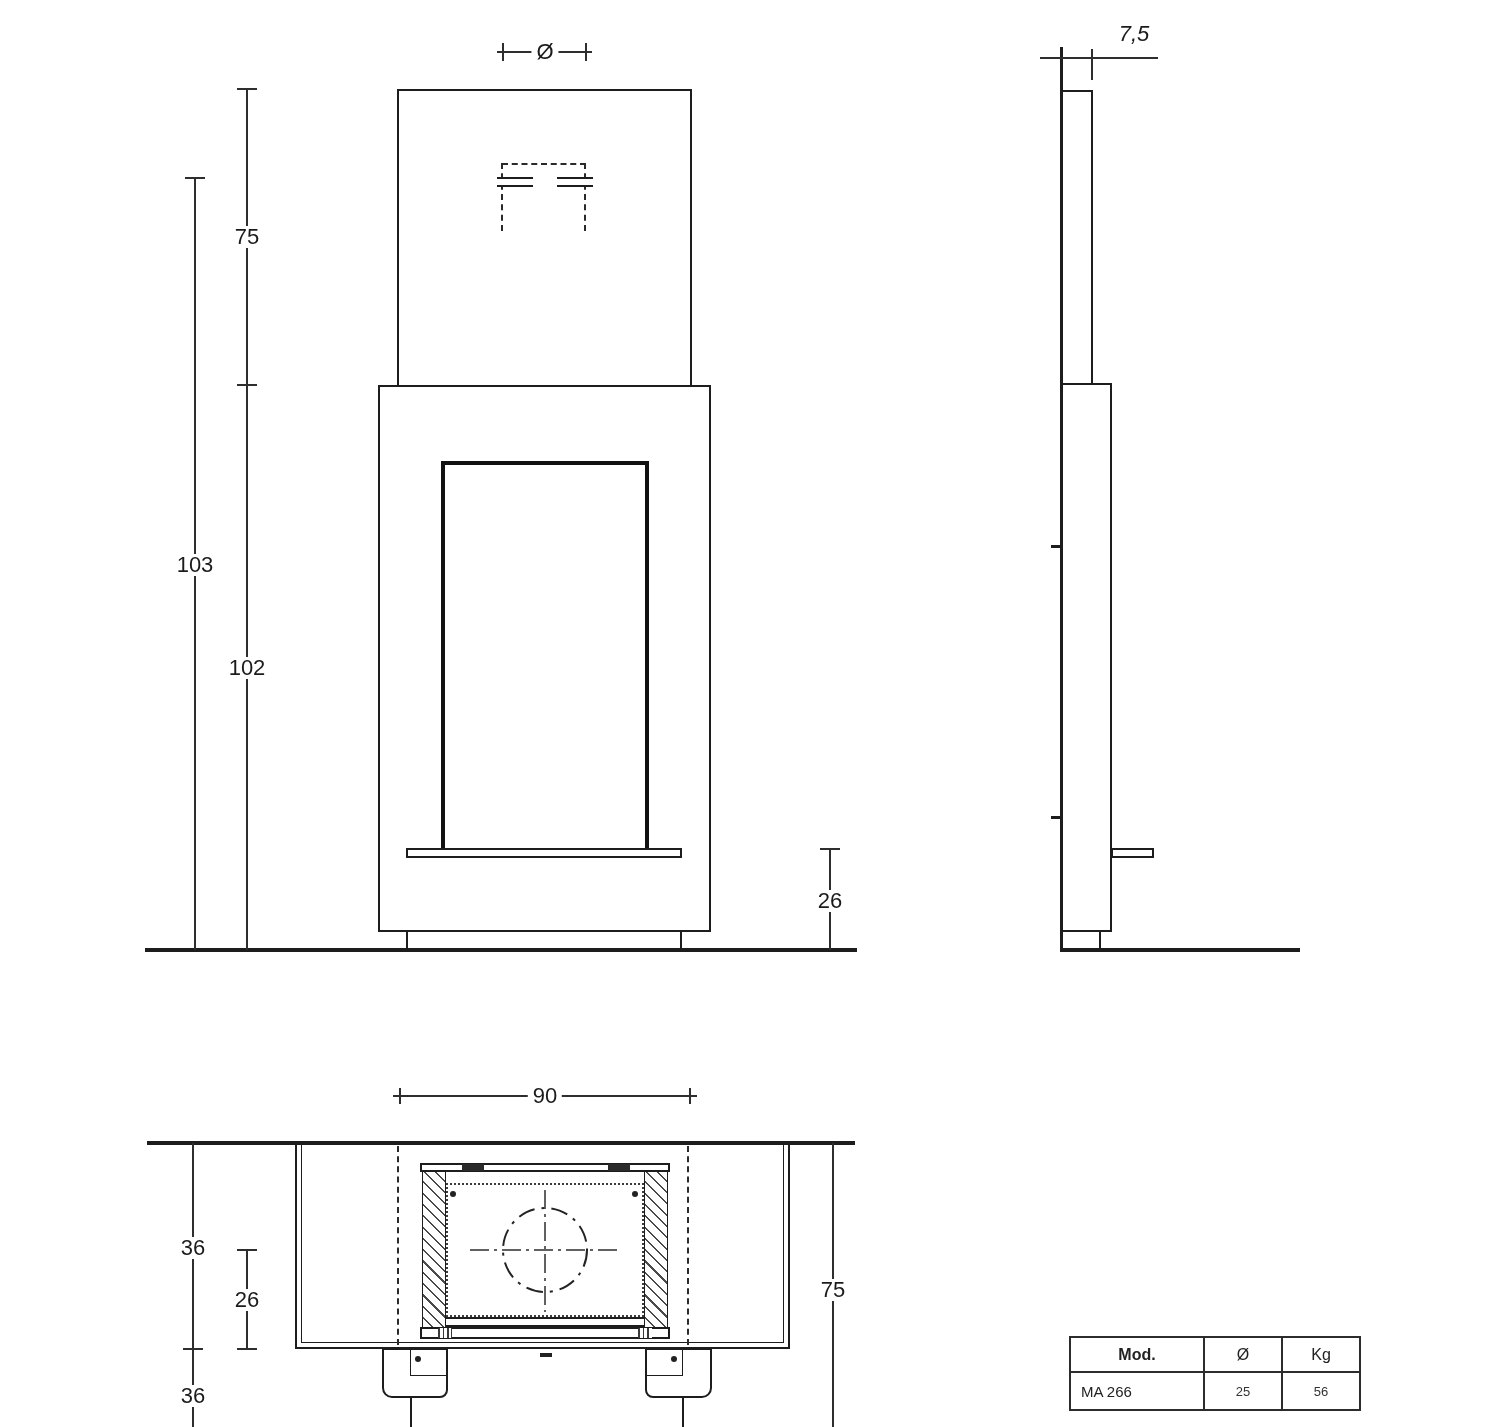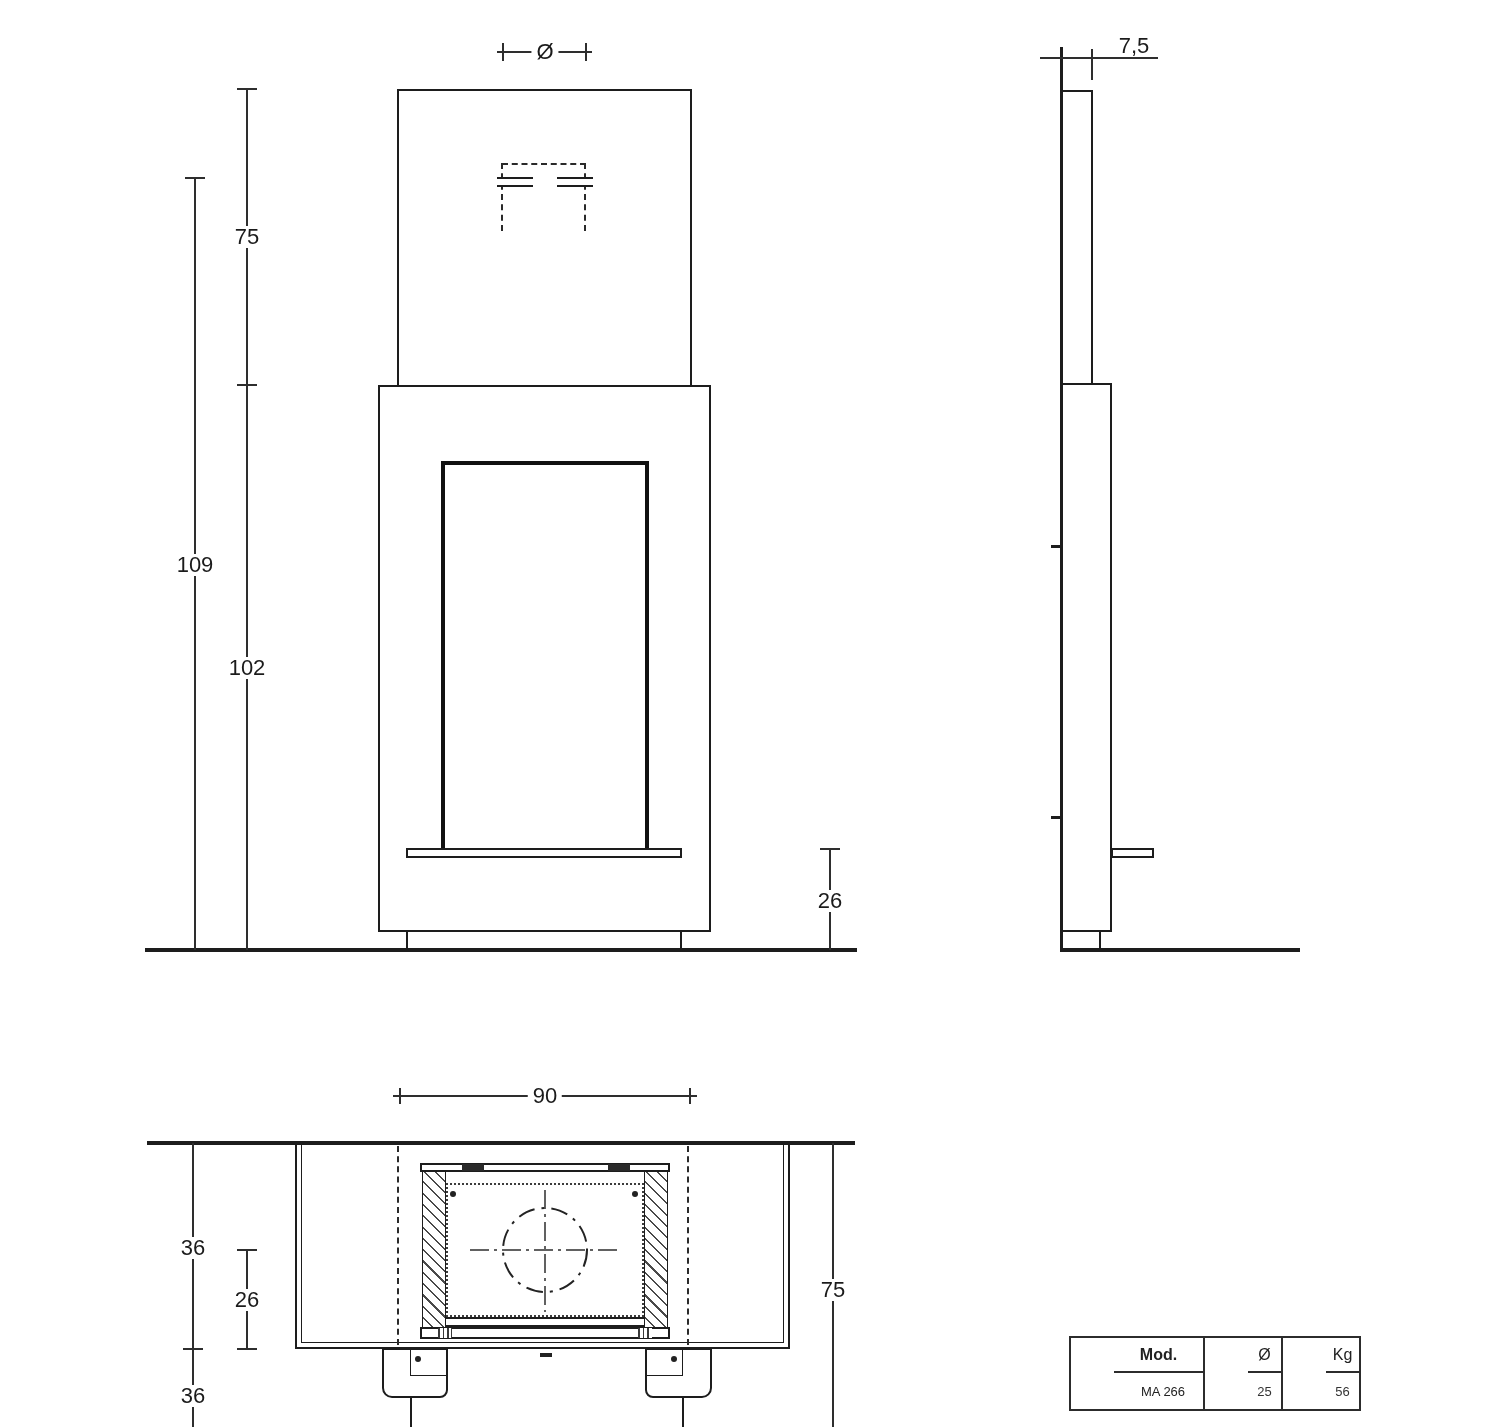--- a/index.html
+++ b/index.html
@@ -30,27 +30,27 @@
   .dot{position:absolute;width:6px;height:6px;border-radius:50%;background:#222;}
   
   #spec{
     position:absolute;left:1069px;top:1336px;width:292px;height:75px;
     border:2px solid #2c2c2c;box-sizing:border-box;background:#fff;
     display:grid;grid-template-columns:134px 78px 76px;grid-template-rows:35px 36px;
   }
   #spec .cell{
     border-right:2px solid #2c2c2c;border-bottom:2px solid #2c2c2c;
     display:flex;align-items:center;justify-content:center;
-    color:#222;box-sizing:border-box;margin-left:43px;
+    color:#222;box-sizing:border-box;
   }
   #spec .cell:nth-child(3n){border-right:none;}
   #spec .cell:nth-child(n+4){border-bottom:none;}
   #spec .hdr{font-size:16px;}
   #spec .b{font-weight:bold;}
-  #spec .mod{justify-content:flex-start;padding-left:27px;font-size:13px;}
+  #spec .mod{justify-content:flex-start;padding-left:10px;font-size:15px;}
   #spec .num{font-size:13px;color:#333;}
   svg{position:absolute;left:0;top:0;pointer-events:none;}
 </style>
 </head>
 <body>
 
 <div id="stage">
 
   <div>
 
@@ -74,21 +74,21 @@
     <div class="bx" style="left:406px;top:932px;width:276px;height:18px;border-width:0 2px 0 2px;"></div>
     <div class="hl" style="left:145px;top:948px;width:712px;height:4px;"></div>
 
     <div class="dimv" style="left:246px;top:89px;height:296px;"></div>
     <div class="tick" style="left:237px;top:88px;width:20px;height:2px;"></div>
     <div class="tick" style="left:237px;top:384px;width:20px;height:2px;"></div>
     <div class="lab" style="left:247px;top:237px;">75</div>
 
     <div class="dimv" style="left:194px;top:178px;height:772px;"></div>
     <div class="tick" style="left:185px;top:177px;width:20px;height:2px;"></div>
-    <div class="lab" style="left:195px;top:565px;">109</div>
+    <div class="lab" style="left:195px;top:565px;">103</div>
 
     <div class="dimv" style="left:246px;top:385px;height:565px;"></div>
     <div class="lab" style="left:247px;top:668px;">102</div>
 
     <div class="dimv" style="left:829px;top:849px;height:101px;"></div>
     <div class="tick" style="left:820px;top:848px;width:20px;height:2px;"></div>
     <div class="lab" style="left:830px;top:901px;">26</div>
   </div>
 
   <div>
@@ -98,21 +98,21 @@
     <div class="bx" style="left:1060px;top:932px;width:41px;height:18px;border-width:0 2px 0 0;"></div>
 
     <div class="vl" style="left:1060px;top:47px;width:3px;height:905px;"></div>
     <div class="tick" style="left:1051px;top:545px;width:9px;height:3px;background:#1d1d1d;"></div>
     <div class="tick" style="left:1051px;top:816px;width:9px;height:3px;background:#1d1d1d;"></div>
 
     <div class="hl" style="left:1060px;top:948px;width:240px;height:4px;"></div>
 
     <div class="dimh" style="left:1040px;top:57px;width:118px;height:1.5px;"></div>
     <div class="tick" style="left:1091px;top:49px;width:1.5px;height:31px;"></div>
-    <div class="lab" style="left:1134px;top:46px;">7,5</div>
+    <div class="lab" style="left:1134px;top:34px;font-style:italic;">7,5</div>
   </div>
 
   <div>
 
     <div class="dimh" style="left:393px;top:1095px;width:304px;"></div>
     <div class="tick" style="left:399px;top:1088px;width:2px;height:16px;"></div>
     <div class="tick" style="left:689px;top:1088px;width:2px;height:16px;"></div>
     <div class="lab" style="left:545px;top:1096px;">90</div>
 
     <div class="hl" style="left:147px;top:1141px;width:708px;height:4px;"></div>

